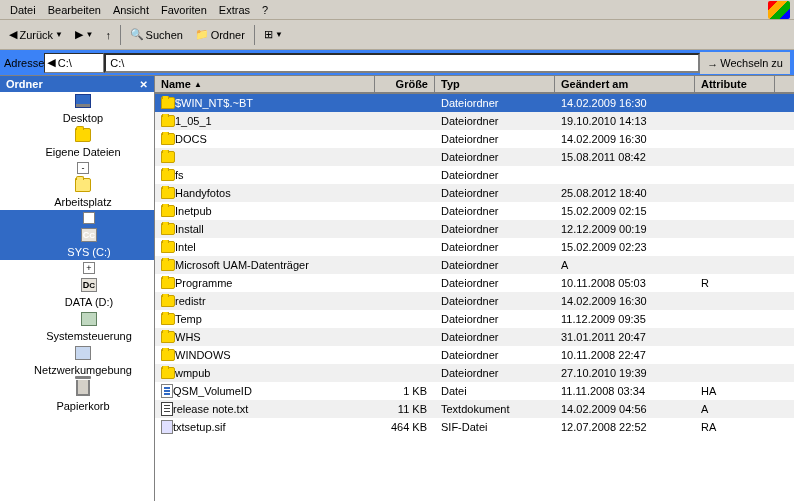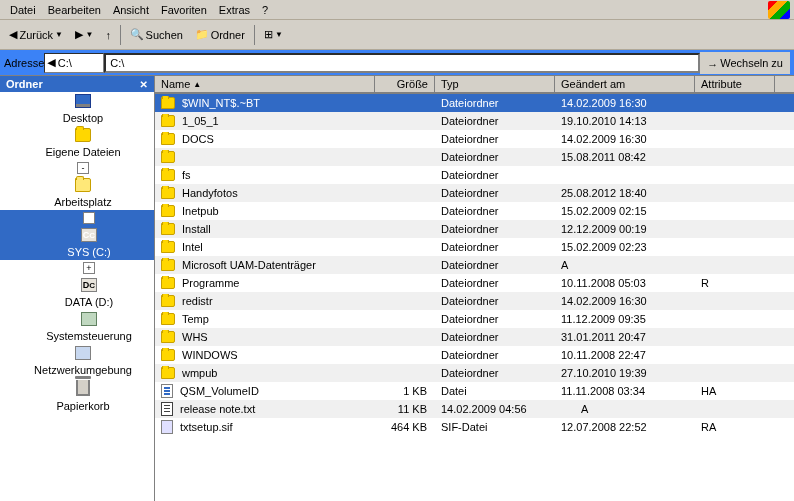--- a/index.html
+++ b/index.html
@@ -239,20 +239,21 @@
     }
     .col-header {
       padding: 2px 6px;
       border-right: 1px solid #808080;
       font-size: 11px;
       cursor: pointer;
       white-space: nowrap;
       display: flex;
       align-items: center;
       gap: 3px;
+      font-weight: bold;
     }
     .col-name { width: 220px; flex-shrink: 0; }
     .col-size { width: 60px; flex-shrink: 0; text-align: right; justify-content: flex-end; }
     .col-type { width: 120px; flex-shrink: 0; }
     .col-date { width: 140px; flex-shrink: 0; }
     .col-attr { width: 80px; flex-shrink: 0; }
 
     .file-row {
       display: flex;
       align-items: center;
@@ -263,21 +264,21 @@
     .file-row.selected { background: #316ac5; color: white; }
     .file-row.alt { background: #f0f0f0; }
 
     .file-cell {
       padding: 1px 6px;
       font-size: 11px;
       white-space: nowrap;
       overflow: hidden;
       text-overflow: ellipsis;
     }
-    .file-cell.name { width: 220px; flex-shrink: 0; display: flex; align-items: center; gap: 7px; }
+    .file-cell.name { width: 220px; flex-shrink: 0; display: flex; align-items: center; gap: 0; }
     .file-cell.size { width: 60px; flex-shrink: 0; text-align: right; padding-right: 8px; }
     .file-cell.type { width: 120px; flex-shrink: 0; }
     .file-cell.date { width: 140px; flex-shrink: 0; }
     .file-cell.attr { width: 80px; flex-shrink: 0; }
 
     .file-folder-icon {
       width: 14px;
       height: 12px;
       background: #ffd700;
       border: 1px solid #c8a000;
@@ -688,20 +689,21 @@
           <div class="file-cell type">Datei</div>
           <div class="file-cell date">11.11.2008 03:34</div>
           <div class="file-cell attr">HA</div>
         </div>
         <div class="file-row alt">
           <div class="file-cell name">
             <div class="file-txt-icon"></div>
             <span>release note.txt</span>
           </div>
           <div class="file-cell size">11 KB</div>
+          <div class="file-cell type">Textdokument</div>
           <div class="file-cell date">14.02.2009 04:56</div>
           <div class="file-cell attr">A</div>
         </div>
         <div class="file-row">
           <div class="file-cell name">
             <div class="file-sif-icon"></div>
             <span>txtsetup.sif</span>
           </div>
           <div class="file-cell size">464 KB</div>
           <div class="file-cell type">SIF-Datei</div>

